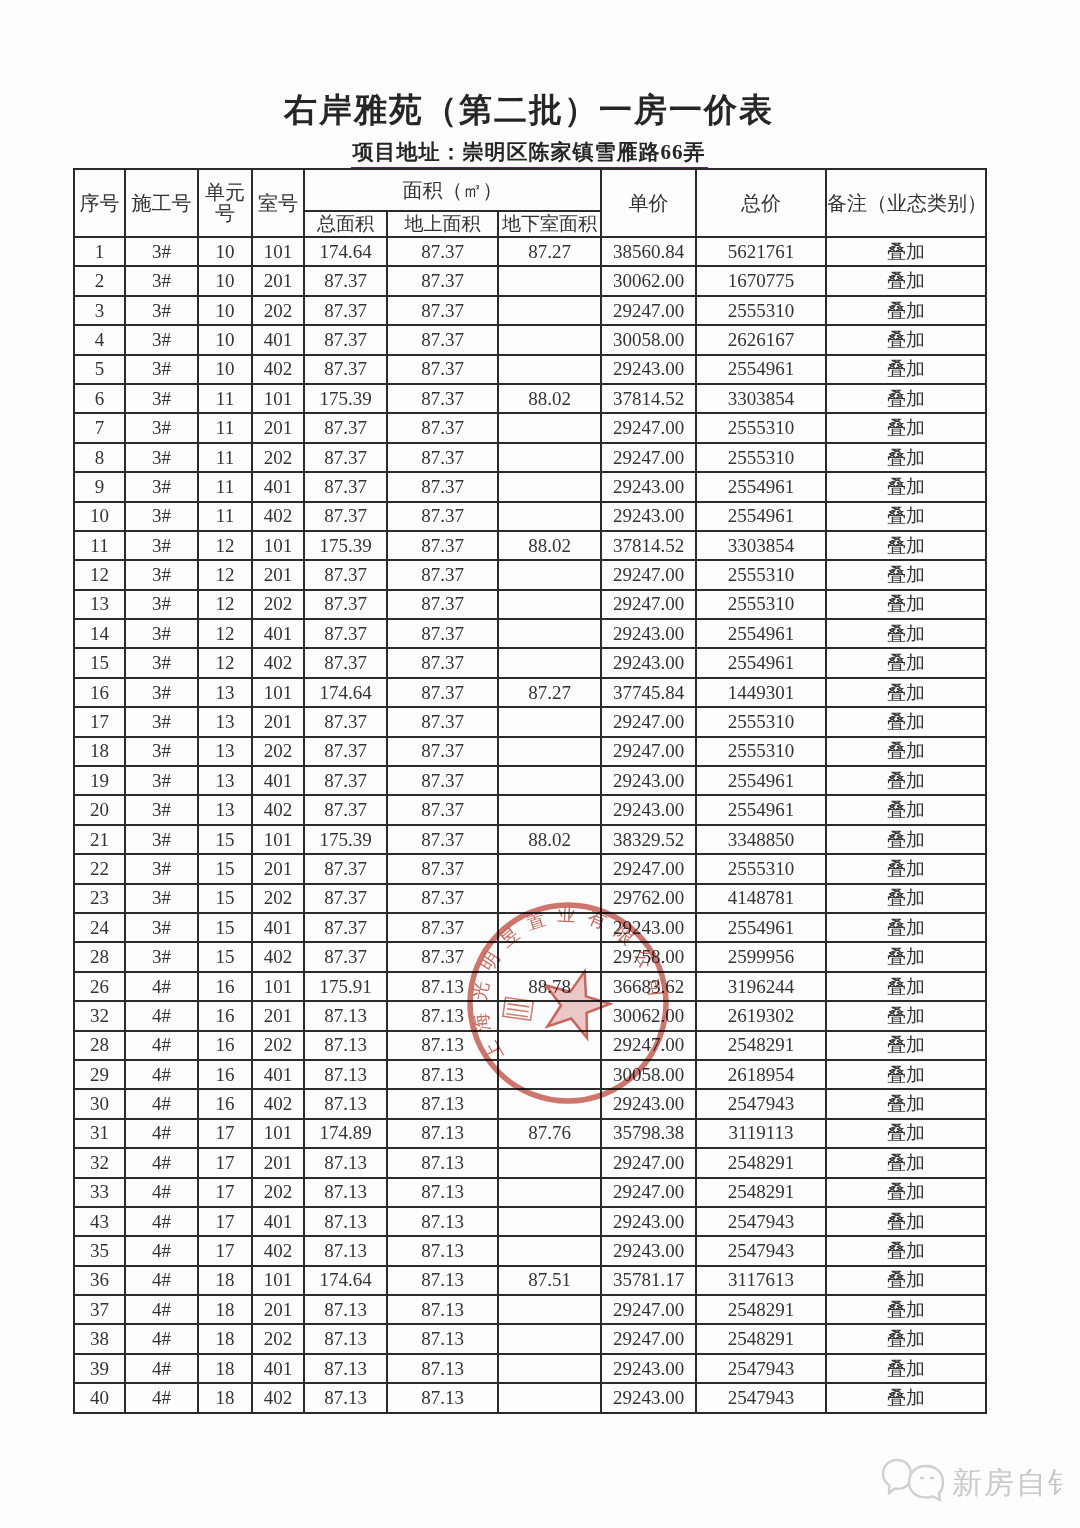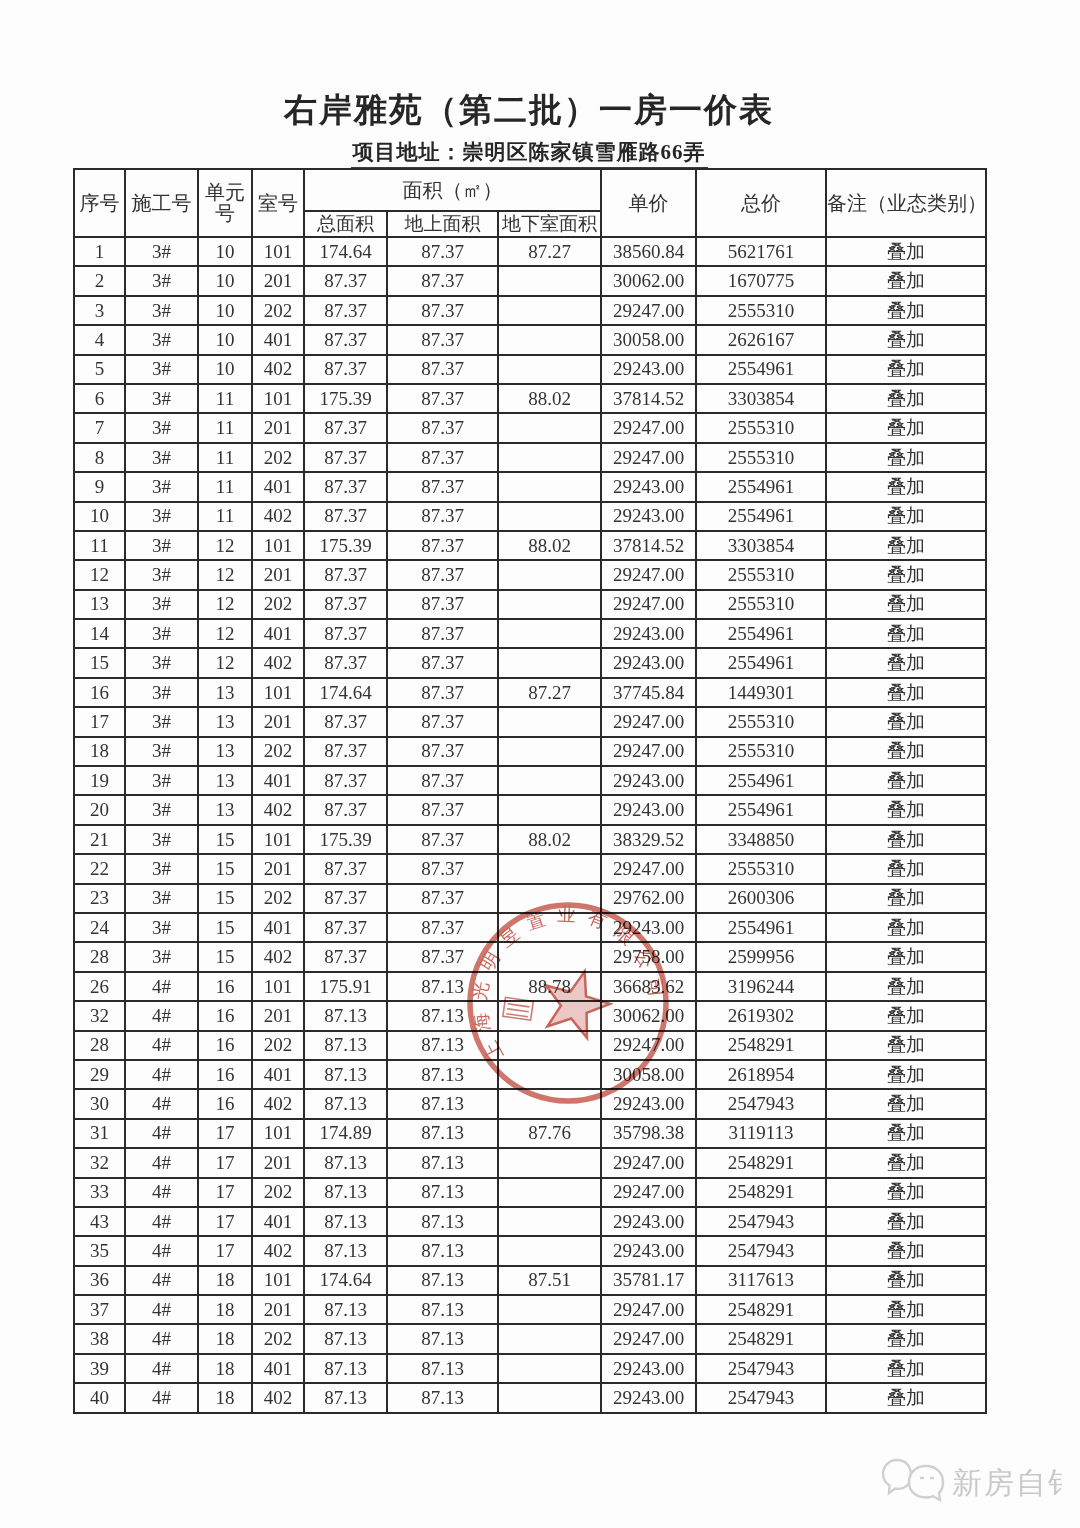--- a/index.html
+++ b/index.html
@@ -379,21 +379,21 @@
         </tr>
         <tr>
           <td>23</td>
           <td>3#</td>
           <td>15</td>
           <td>202</td>
           <td>87.37</td>
           <td>87.37</td>
           <td></td>
           <td>29762.00</td>
-          <td>2600306</td>
+          <td>4148781</td>
           <td>叠加</td>
         </tr>
         <tr>
           <td>24</td>
           <td>3#</td>
           <td>15</td>
           <td>401</td>
           <td>87.37</td>
           <td>87.37</td>
           <td></td>

